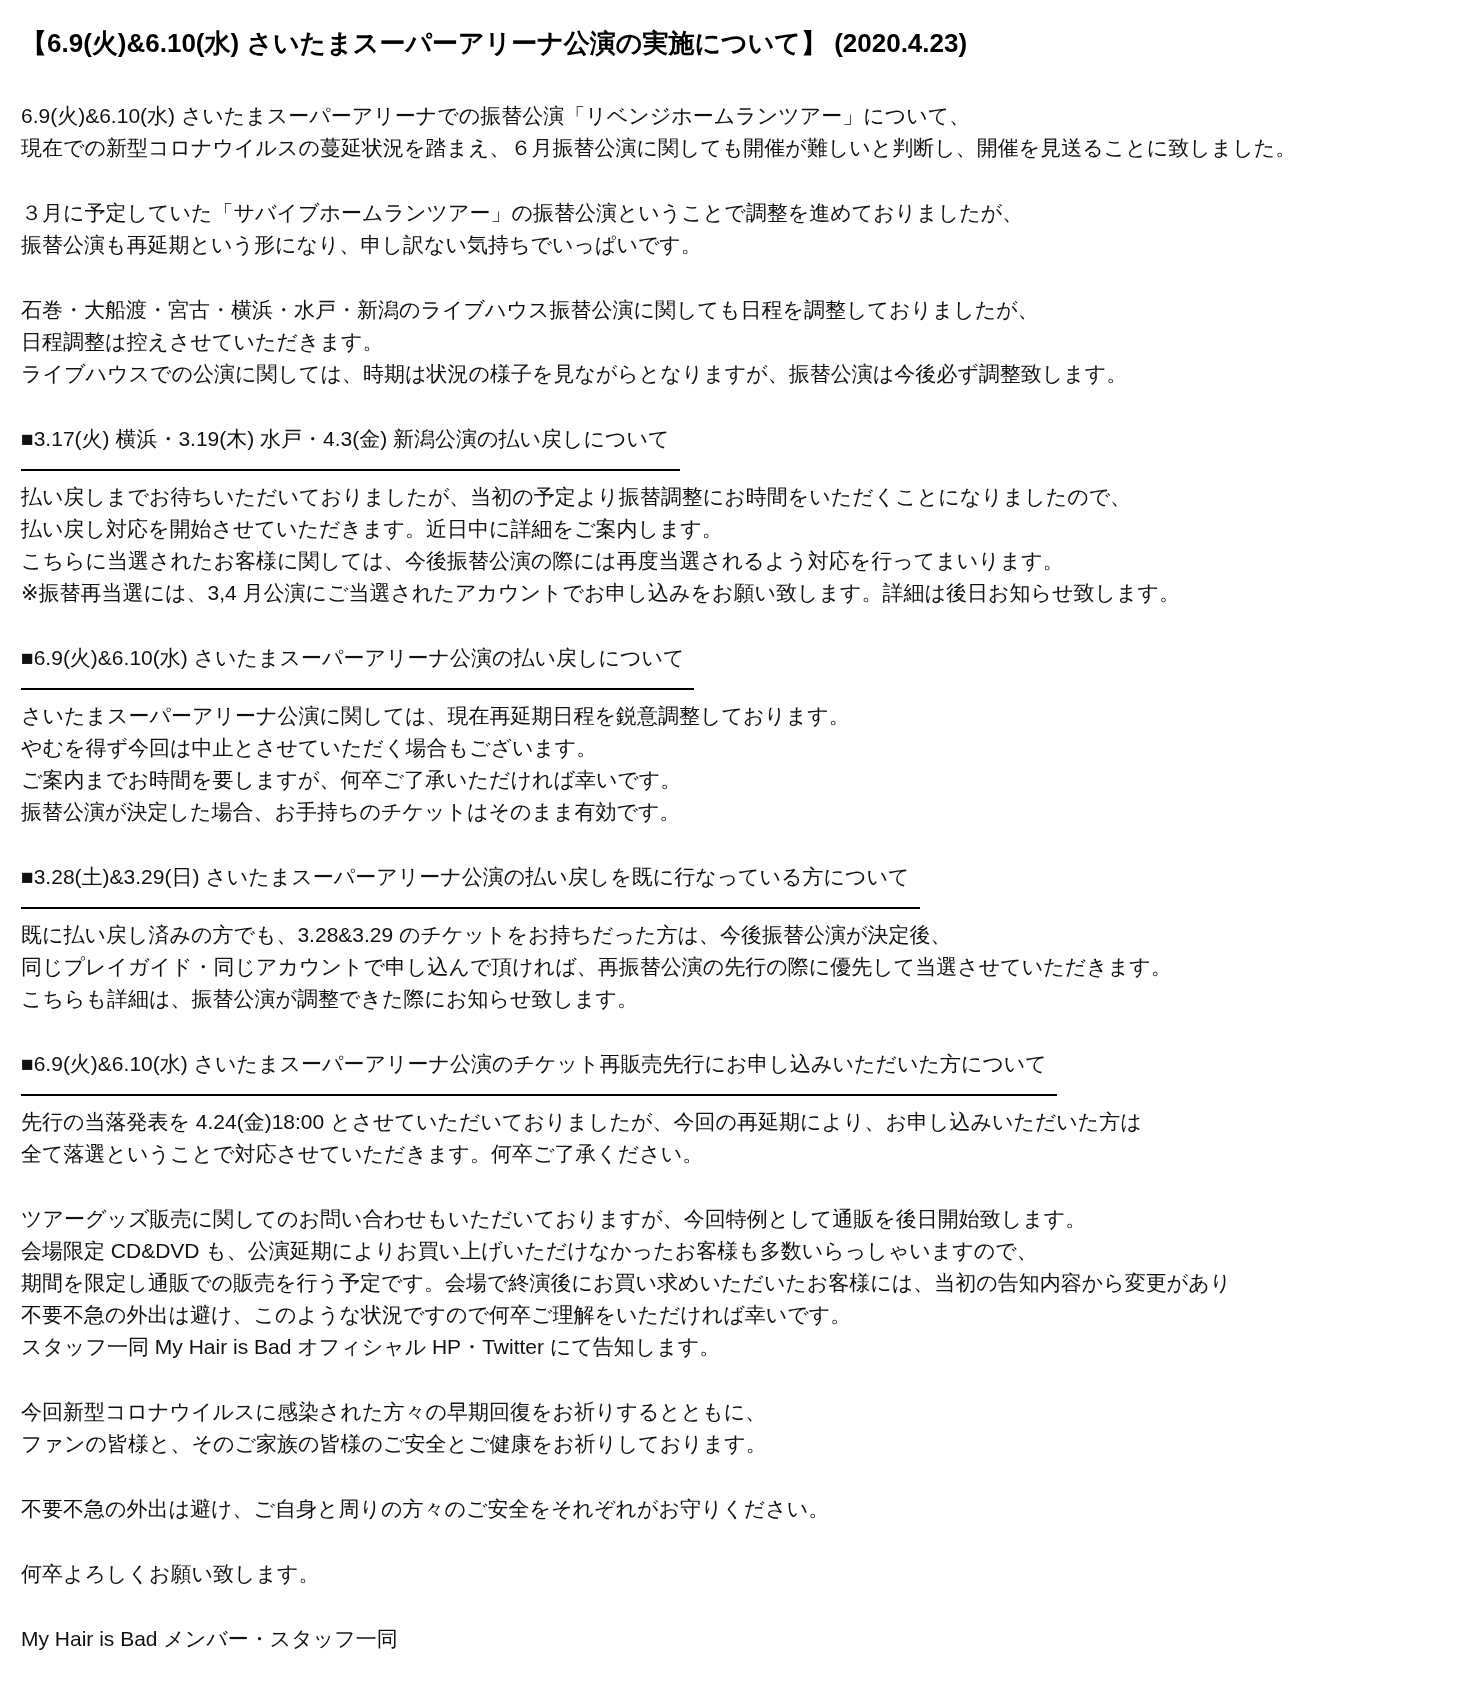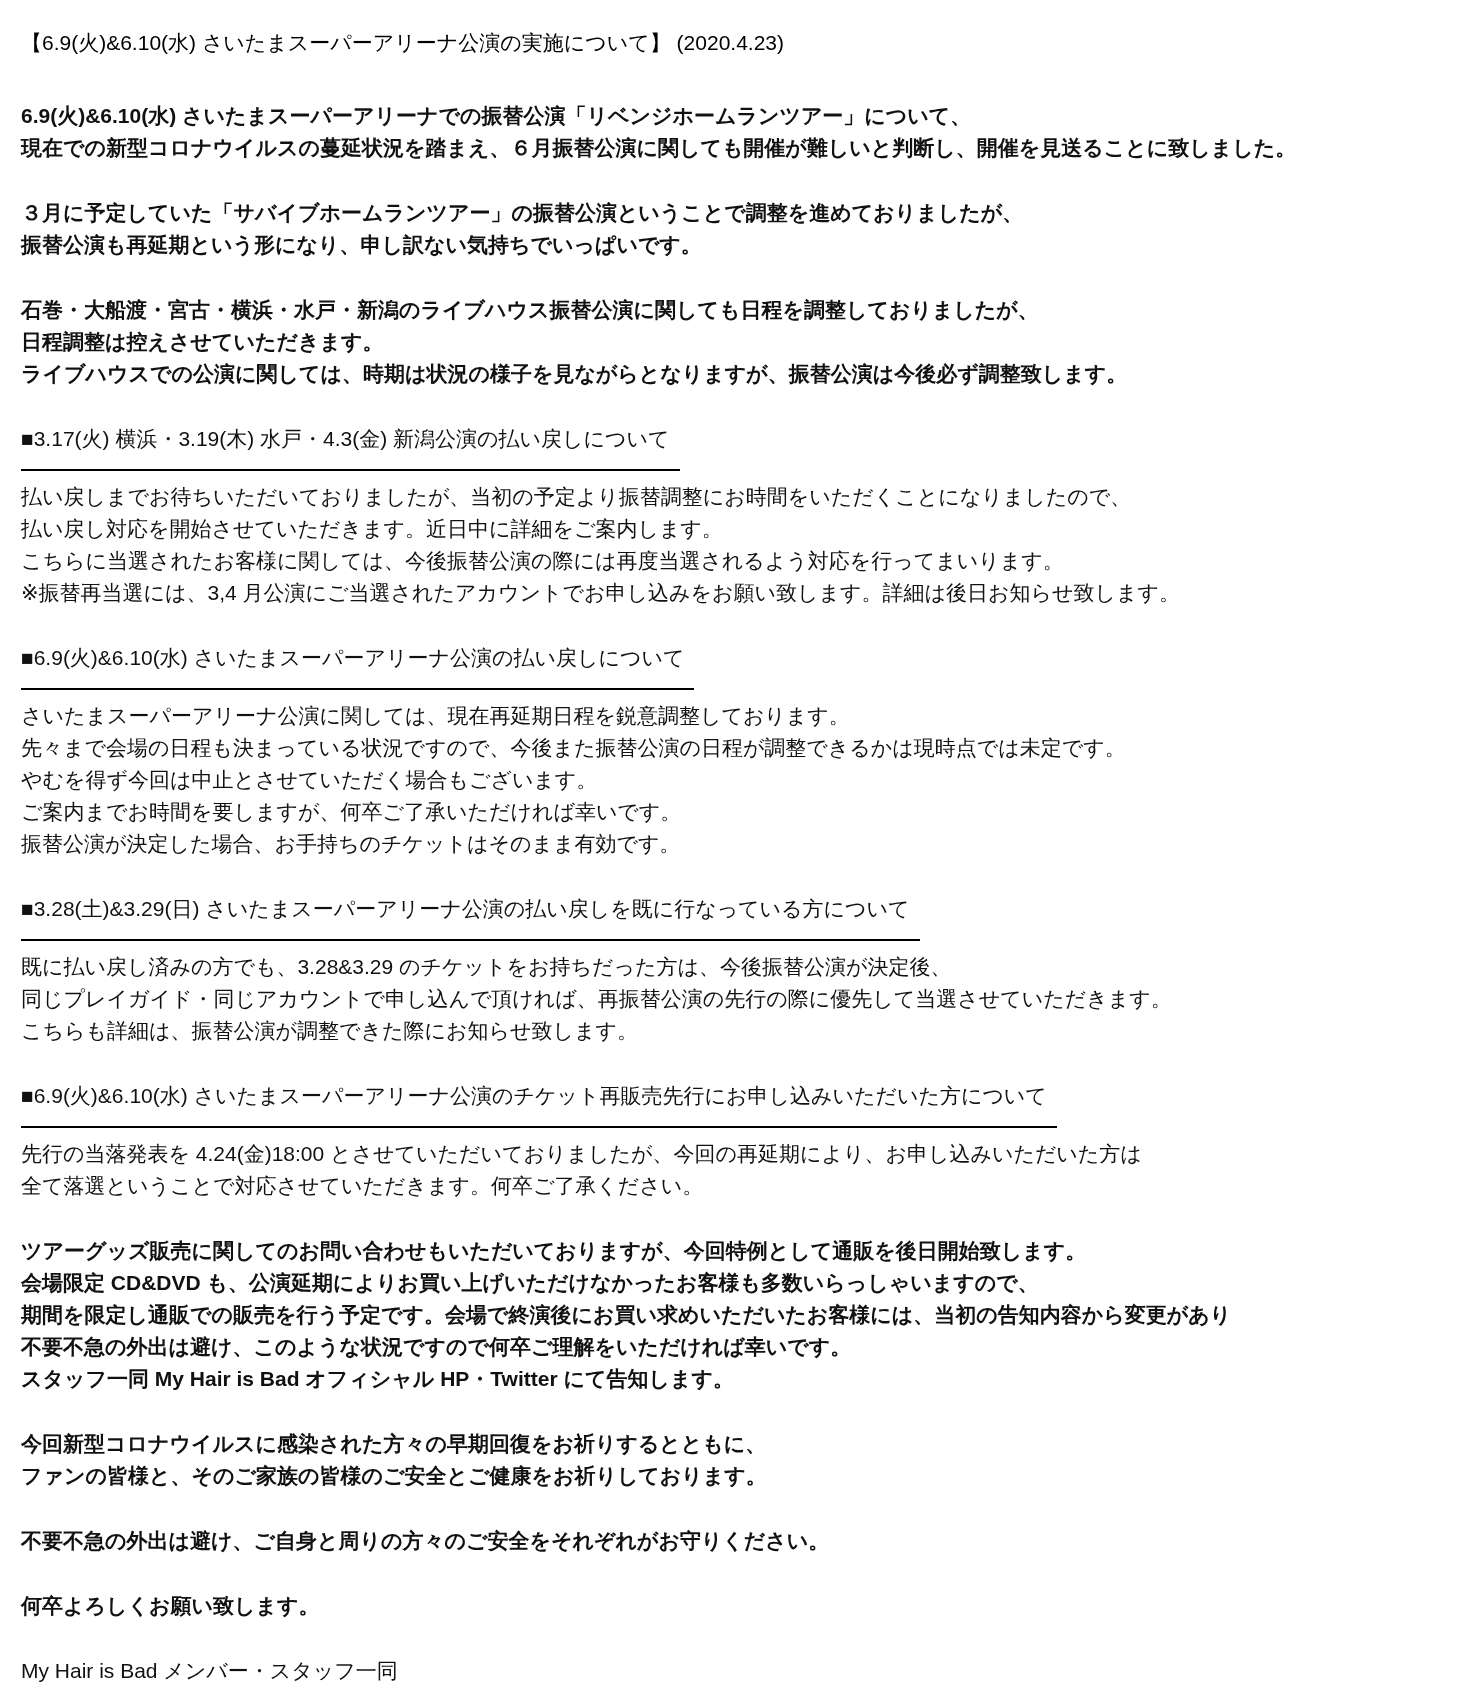--- a/index.html
+++ b/index.html
@@ -13,30 +13,29 @@
     overflow-x: hidden;
     font-family: "Liberation Sans", "DejaVu Sans", sans-serif;
     color: #111111;
   }
   .doc {
     padding: 26px 18px 40px 21px;
     font-size: 21px;
     line-height: 32px;
   }
   .doc-title {
-    font-size: 21px;
-    font-weight: 400;
+    font-size: 26px;
+    font-weight: 700;
     line-height: 34px;
     margin: 0 0 40px 0;
     white-space: nowrap;
     color: #000000;
   }
   .para {
     margin: 0 0 33px 0;
-    font-weight: bold;
   }
   .line {
     white-space: nowrap;
   }
   .section {
     margin: 0 0 33px 0;
   }
   .section-heading {
     display: inline-block;
     border-bottom: 2px solid #000000;
@@ -76,21 +75,20 @@
     <div class="section-heading">■3.17(火) 横浜・3.19(木) 水戸・4.3(金) 新潟公演の払い戻しについて</div>
     <div class="line">払い戻しまでお待ちいただいておりましたが、当初の予定より振替調整にお時間をいただくことになりましたので、</div>
     <div class="line">払い戻し対応を開始させていただきます。近日中に詳細をご案内します。</div>
     <div class="line">こちらに当選されたお客様に関しては、今後振替公演の際には再度当選されるよう対応を行ってまいります。</div>
     <div class="line">※振替再当選には、3,4 月公演にご当選されたアカウントでお申し込みをお願い致します。詳細は後日お知らせ致します。</div>
   </div>
 
   <div class="section">
     <div class="section-heading">■6.9(火)&amp;6.10(水) さいたまスーパーアリーナ公演の払い戻しについて</div>
     <div class="line">さいたまスーパーアリーナ公演に関しては、現在再延期日程を鋭意調整しております。</div>
-    <div class="line">先々まで会場の日程も決まっている状況ですので、今後また振替公演の日程が調整できるかは現時点では未定です。</div>
     <div class="line">やむを得ず今回は中止とさせていただく場合もございます。</div>
     <div class="line">ご案内までお時間を要しますが、何卒ご了承いただければ幸いです。</div>
     <div class="line">振替公演が決定した場合、お手持ちのチケットはそのまま有効です。</div>
   </div>
 
   <div class="section">
     <div class="section-heading">■3.28(土)&amp;3.29(日) さいたまスーパーアリーナ公演の払い戻しを既に行なっている方について</div>
     <div class="line">既に払い戻し済みの方でも、3.28&amp;3.29 のチケットをお持ちだった方は、今後振替公演が決定後、</div>
     <div class="line">同じプレイガイド・同じアカウントで申し込んで頂ければ、再振替公演の先行の際に優先して当選させていただきます。</div>
     <div class="line">こちらも詳細は、振替公演が調整できた際にお知らせ致します。</div>

